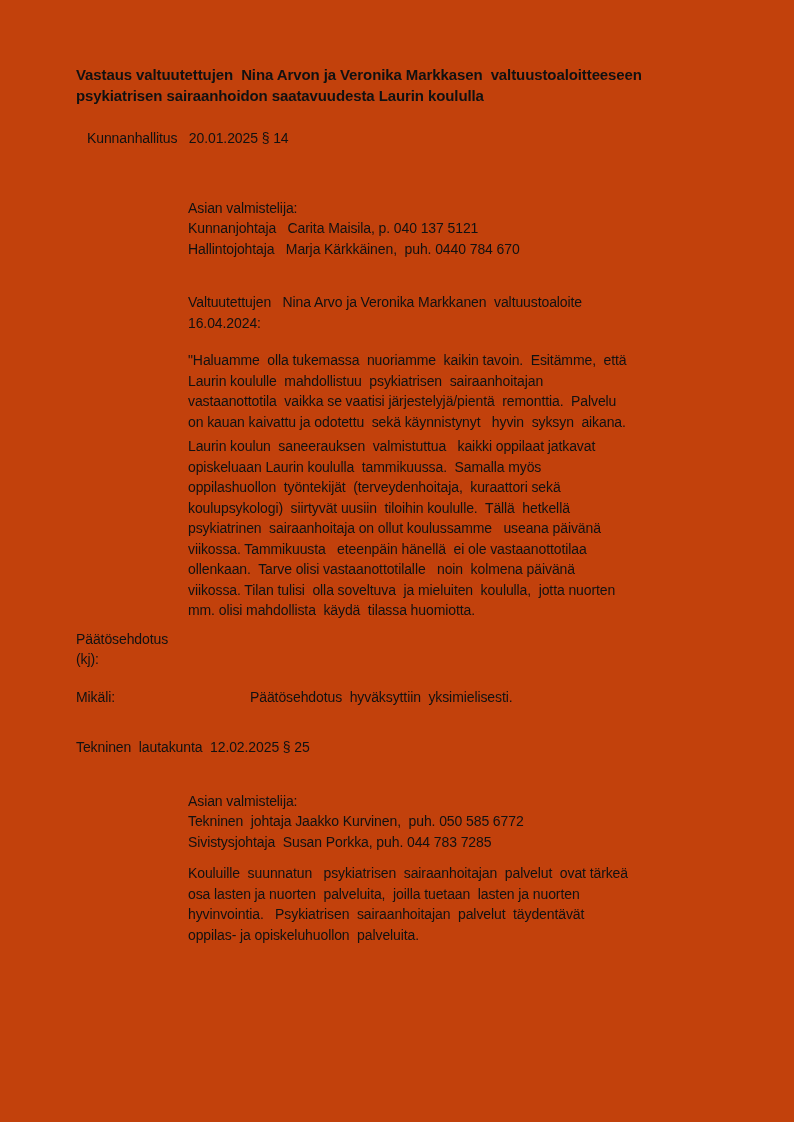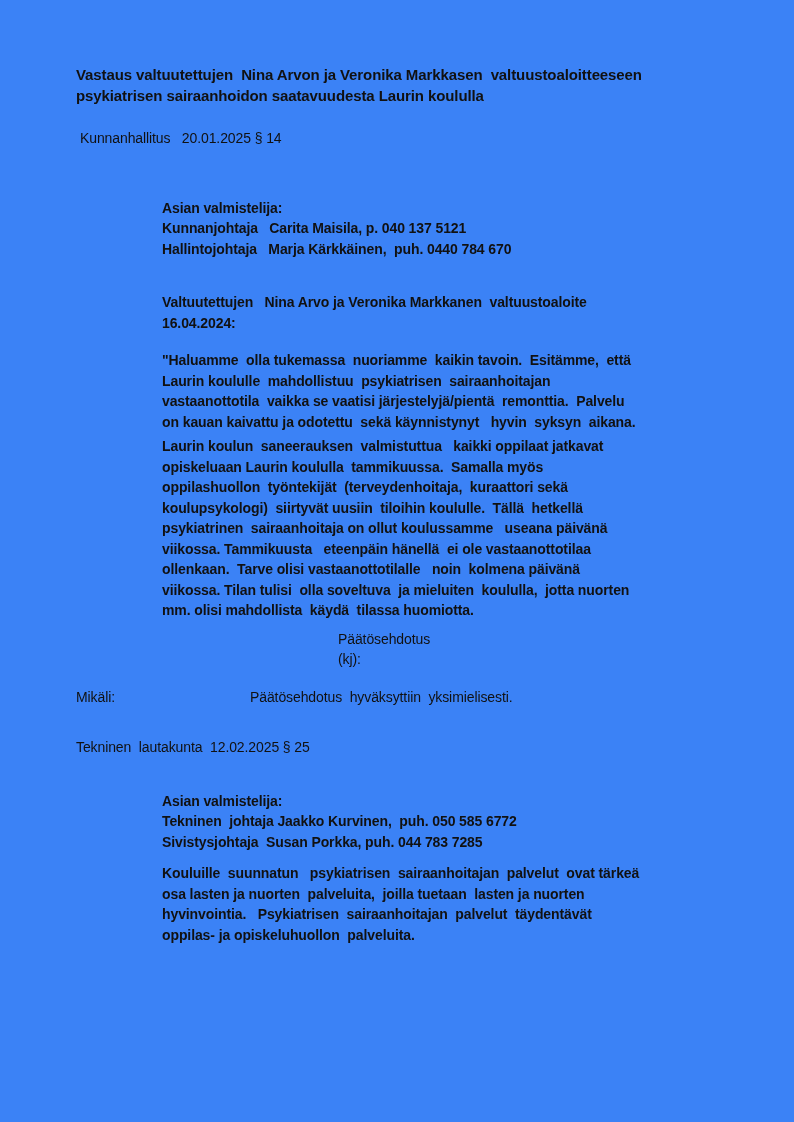--- a/index.html
+++ b/index.html
@@ -6,59 +6,57 @@
   html, body {
     margin: 0;
     padding: 0;
     background: #ffffff;
   }
   .page {
     position: relative;
     width: 794px;
     height: 1122px;
     margin: 0 auto;
-    background: #3b82f6;
+    background: #c2410c;
     box-sizing: border-box;
     padding: 64px 20px 0 76px;
     overflow: hidden;
     font-family: "Liberation Sans", "DejaVu Sans", sans-serif;
     font-size: 14px;
     line-height: 20.5px;
     letter-spacing: -0.1px;
     color: #111111;
   }
   .pre {
     white-space: pre;            
     margin: 0;
   }
   .doc-title {
     font-weight: bold;
     font-size: 15px;
     line-height: 21px;
     margin: 0 0 22px 0;
   }
   .section-heading {
-    margin: 0 0 49px 4px;
+    margin: 0 0 49px 11px;
   }
   .section-heading-2 {
     margin: 16px 0 33px 0;
   }
   .indent {
-    margin-left: 86px;
-    font-weight: bold;
+    margin-left: 112px;
   }
   .preparer-block   { margin-bottom: 33px; }
   .initiative-head  { margin-bottom: 17px; }
   .quote-1          { margin-bottom: 4px; }
   .quote-2          { margin-bottom: 8px; }
   .quote-3          { margin-bottom: 7px; }
   .decision-row {
     display: flex;
     align-items: flex-start;
-    justify-content: center;
   }
   .decision-row .label-col {
     width: 174px;
     flex: 0 0 174px;
   }
   .decision-row .text-col {
     flex: 1 1 auto;
   }
   .row-proposal { margin-bottom: 17px; }
   .row-proposal .text-col { padding-top: 20.5px; } 

